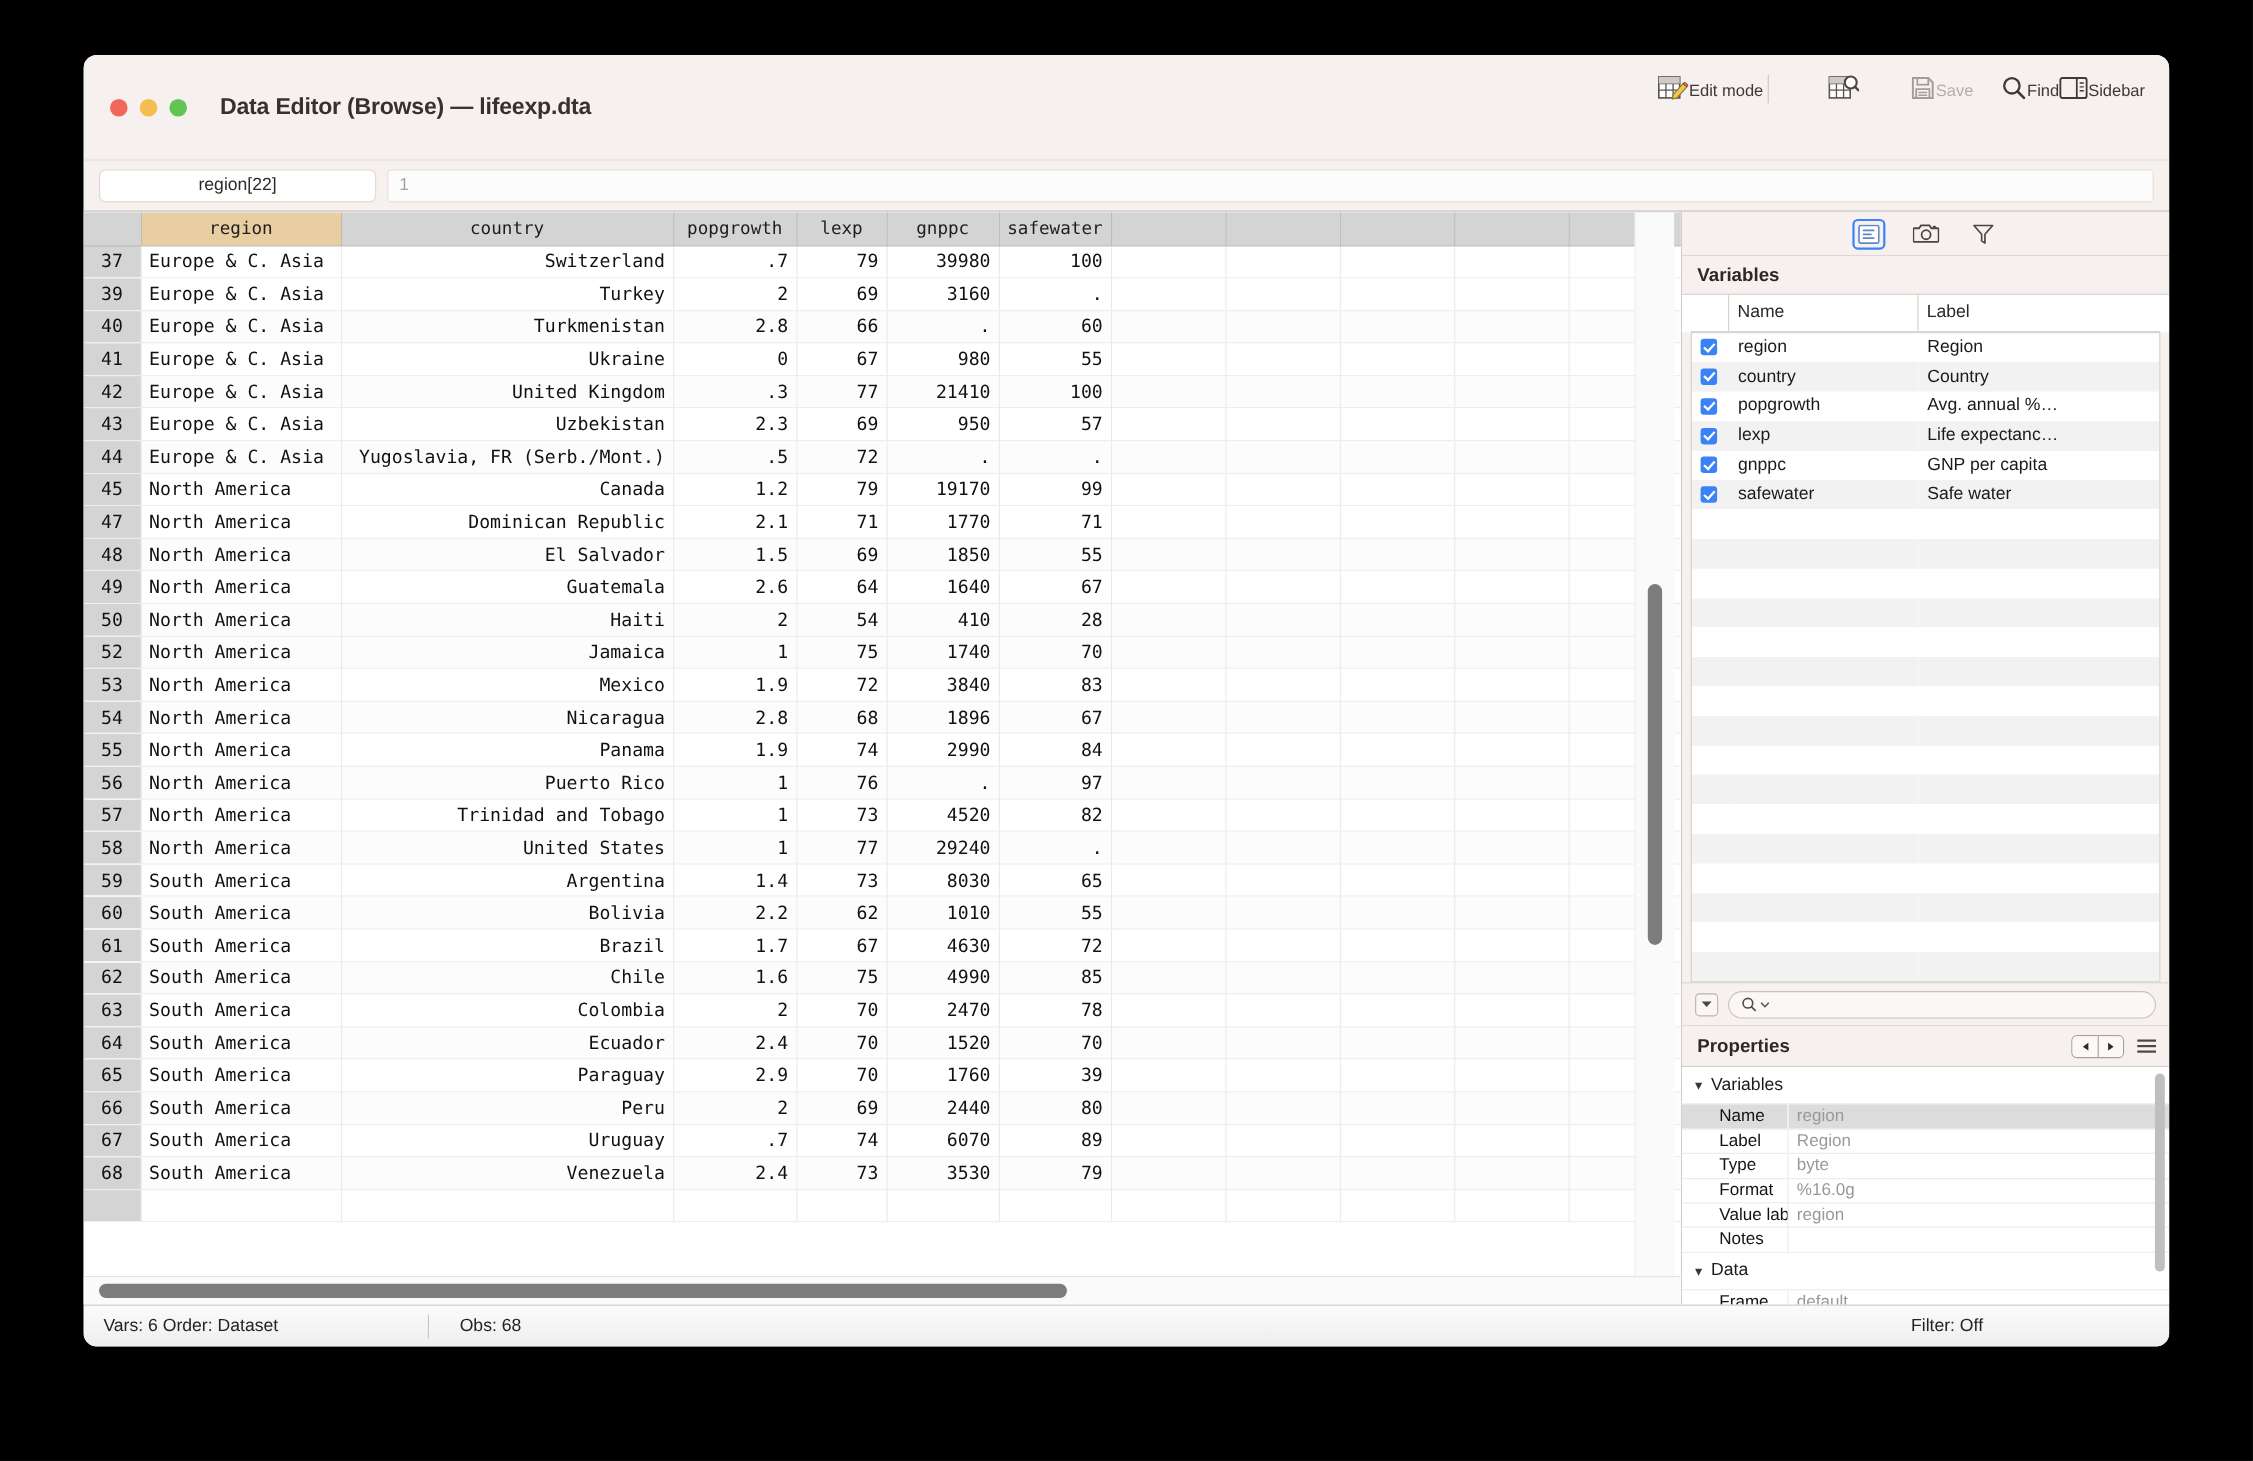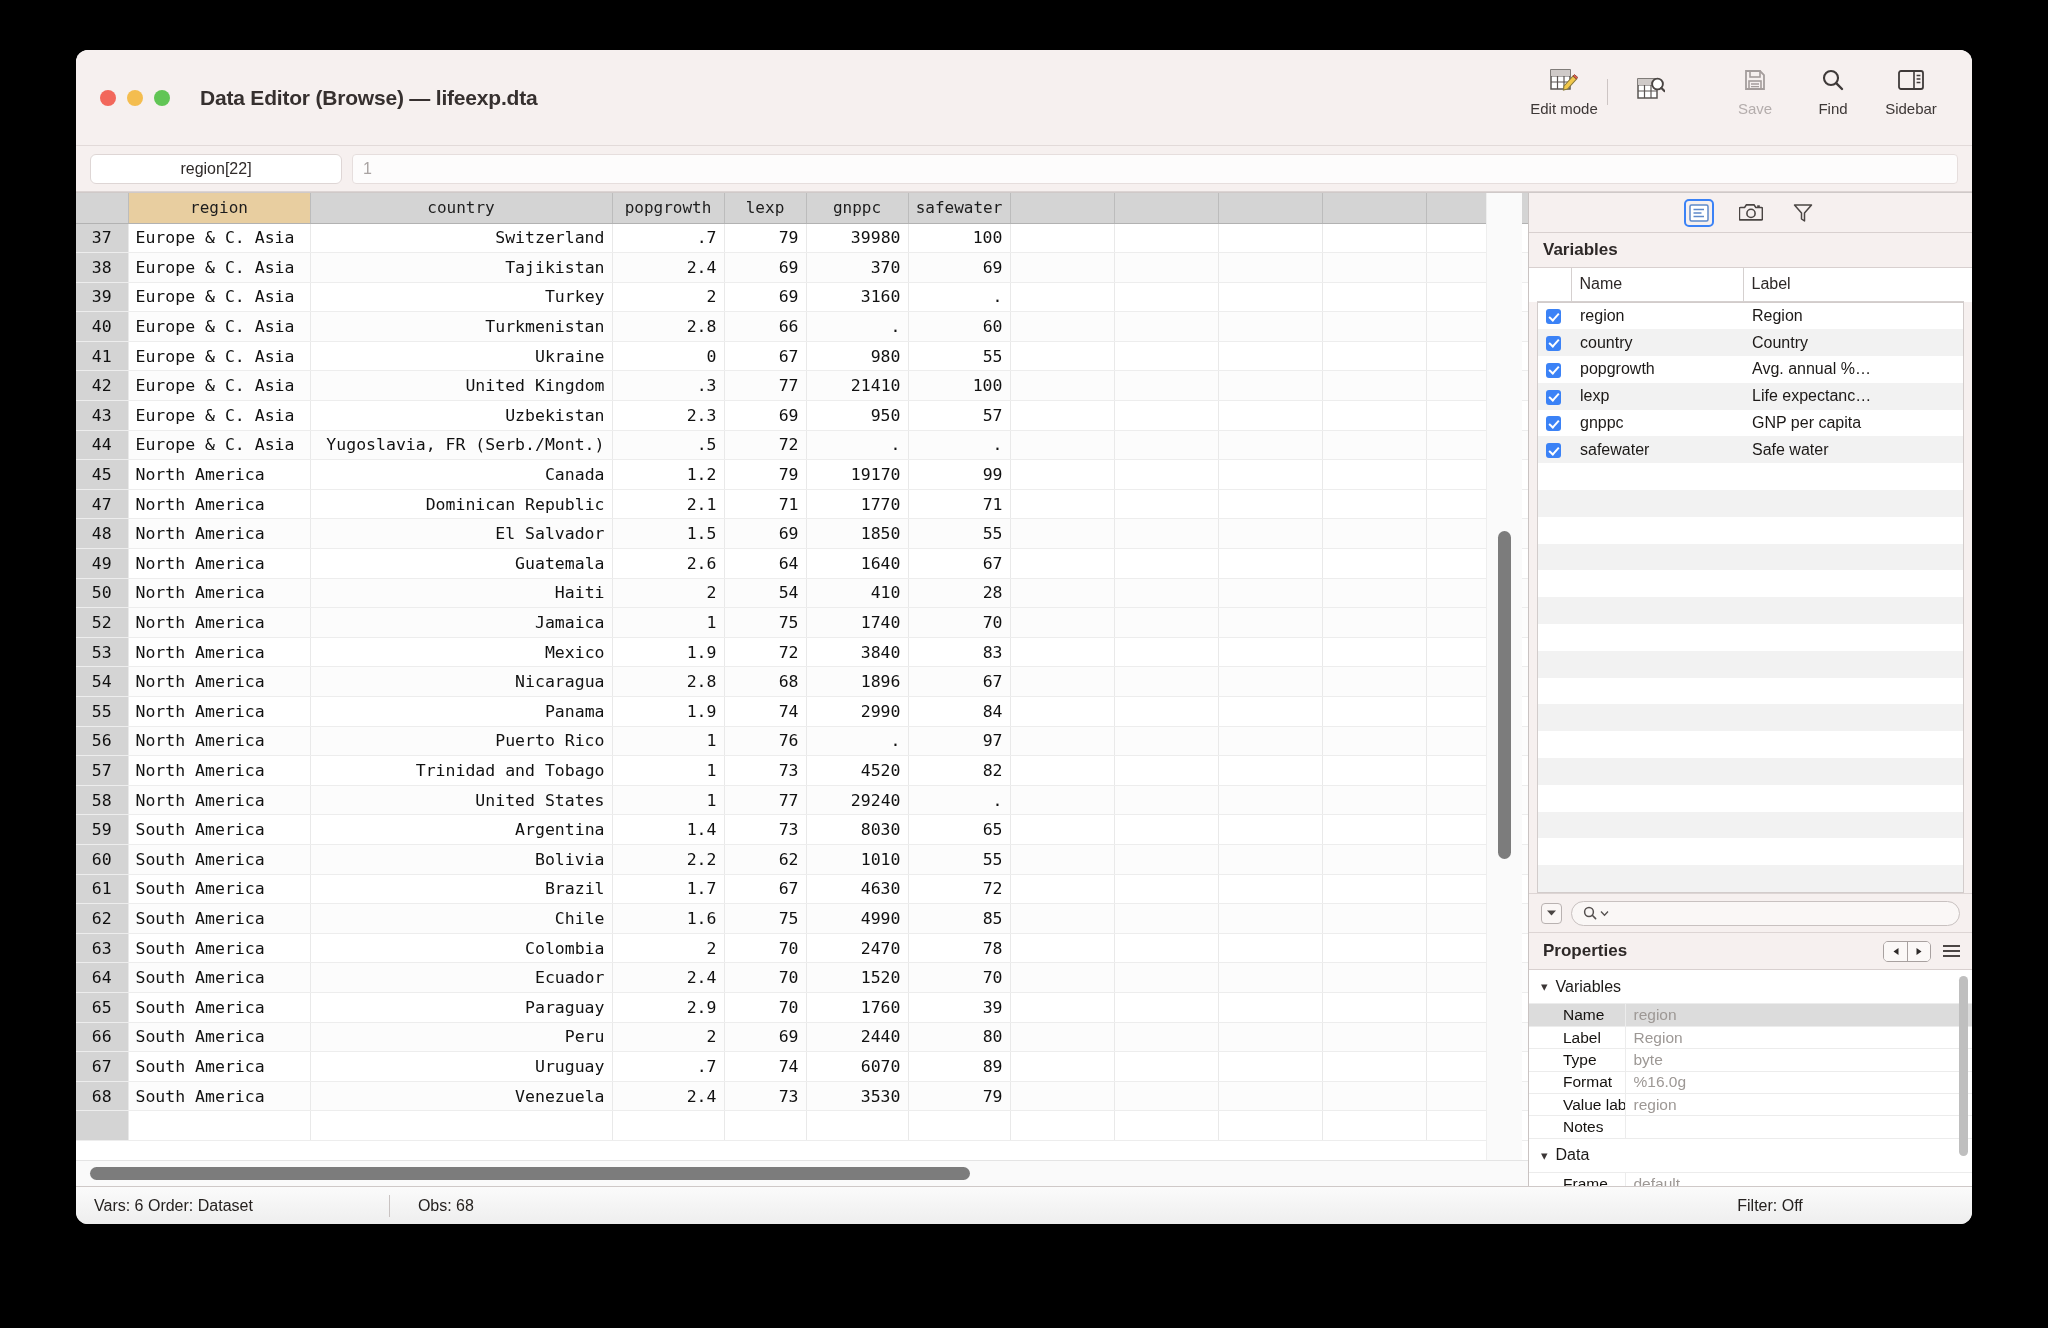--- a/index.html
+++ b/index.html
@@ -48,21 +48,21 @@
 
   #toolbar {
     position: absolute;
     right: 22px; top: 8px;
     display: flex;
     align-items: flex-start;
     height: 66px;
   }
   .tb-item {
     display: flex;
-    flex-direction: column;
+    flex-direction: row;
     align-items: center;
     justify-content: flex-end;
     width: 78px;
     padding-top: 7px;
     cursor: default;
   }
   .tb-item .tb-ico { height: 30px; display: flex; align-items: center; justify-content: center; }
   .tb-item .tb-lbl { font-size: 15px; color: #3d3736; margin-top: 5px; white-space: nowrap; }
   .tb-item.disabled .tb-lbl { color: #b4adac; }
   .tb-pair { display:flex; align-items:center; gap:0px; }
@@ -528,34 +528,20 @@
           </thead>
           <tbody id="grid-body">
               <tr class="odd">
                 <td class="rownum">37</td>
                 <td class="region">Europe &amp; C. Asia</td>
                 <td class="country">Switzerland</td>
                 <td class="num">.7</td>
                 <td class="num">79</td>
                 <td class="num">39980</td>
                 <td class="num">100</td>
-                <td class="blank"></td>
-                <td class="blank"></td>
-                <td class="blank"></td>
-                <td class="blank"></td>
-                <td class="blank"></td>
-              </tr>
-              <tr class="even">
-                <td class="rownum">38</td>
-                <td class="region">Europe &amp; C. Asia</td>
-                <td class="country">Tajikistan</td>
-                <td class="num">2.4</td>
-                <td class="num">69</td>
-                <td class="num">370</td>
-                <td class="num">69</td>
                 <td class="blank"></td>
                 <td class="blank"></td>
                 <td class="blank"></td>
                 <td class="blank"></td>
                 <td class="blank"></td>
               </tr>
               <tr class="odd">
                 <td class="rownum">39</td>
                 <td class="region">Europe &amp; C. Asia</td>
                 <td class="country">Turkey</td>

